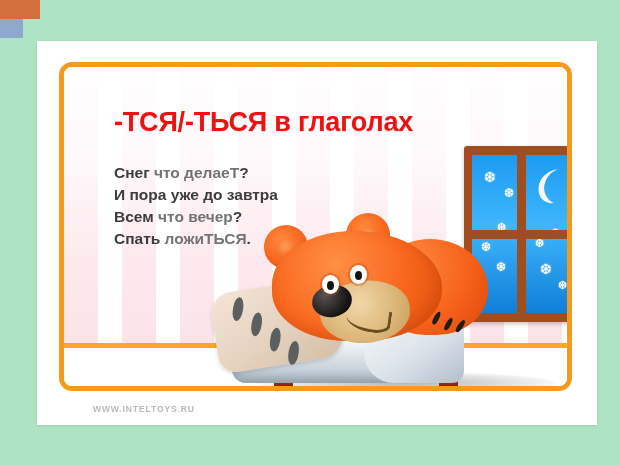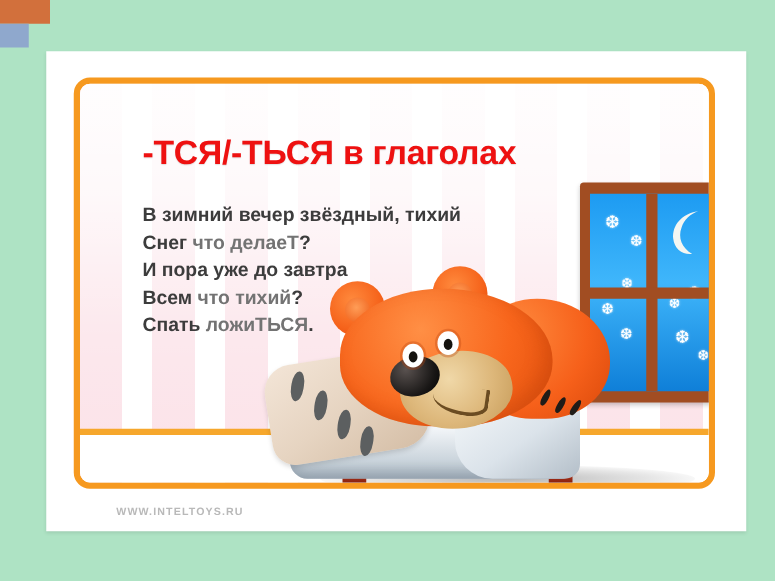--- a/index.html
+++ b/index.html
@@ -479,30 +479,27 @@
           <div class="bear-eye" id="bear-eye-right">
             <span class="bear-pupil"></span>
           </div>
         </div>
       </div>
 
       <div id="text-block">
         <div id="slide-title">-ТСЯ/-ТЬСЯ в глаголах</div>
 
         <div class="verse-line">
-          <span>В зимний вечер звёздный, тихий</span><span class="hl"></span><span></span>
-        </div>
-        <div class="verse-line">
           <span>Снег </span><span class="hl">что делаеТ</span><span>?</span>
         </div>
         <div class="verse-line">
           <span>И пора уже до завтра</span><span class="hl"></span><span></span>
         </div>
         <div class="verse-line">
-          <span>Всем </span><span class="hl">что тихий</span><span>?</span>
+          <span>Всем </span><span class="hl">что вечер</span><span>?</span>
         </div>
         <div class="verse-line">
           <span>Спать </span><span class="hl">ложиТЬСЯ</span><span>.</span>
         </div>
       </div>
 
     </div>
 
     <div id="watermark">
       <div class="wm-line">WWW.INTELTOYS.RU</div>

